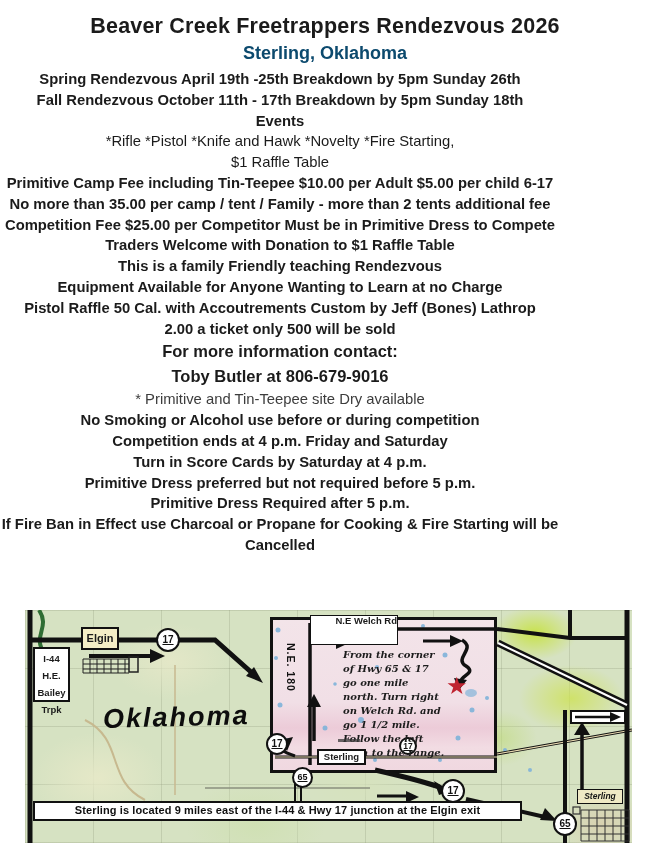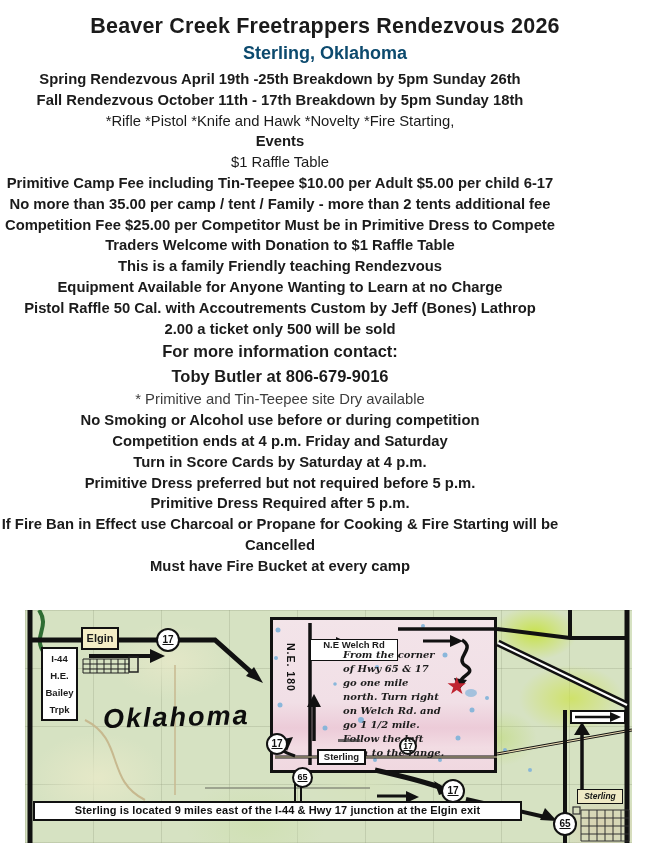--- a/index.html
+++ b/index.html
@@ -43,21 +43,21 @@
   .map *{box-sizing:border-box;}
   .map .abs{position:absolute;}
   .inset{
     left:245px;top:7px;width:227px;height:156px;border:3px solid #111;
     background:linear-gradient(180deg,#f3e4e9 0%,#f1dfe6 55%,#eccbd8 72%,#f2dce3 85%,#f0d8e0 100%);
     z-index:1;
   }
   .map svg{position:absolute;left:0;top:0;z-index:2;}
   .map .lbl{z-index:3;}
   .i44-box{
-    left:16px;top:37px;width:37px;height:74px;background:#fff;border:2px solid #111;
+    left:8px;top:37px;width:37px;height:55px;background:#fff;border:2px solid #111;
     font-size:9.5px;font-weight:700;text-align:center;line-height:17px;padding-top:1px;
   }
   .elgin-box{
     left:56px;top:17px;width:38px;height:23px;background:#f4eec6;border:2px solid #111;
     font-size:11px;font-weight:700;text-align:center;line-height:19px;
   }
   .shield{
     background:#fff;border:2px solid #111;border-radius:50%;
     font-size:10px;font-weight:700;text-align:center;color:#111;text-decoration:underline;
   }
@@ -65,22 +65,22 @@
   .s17d{left:241px;top:123px;width:22px;height:22px;line-height:18px;}
   .s17b{left:374px;top:127px;width:18px;height:18px;line-height:14px;font-size:8.5px;}
   .s65a{left:267px;top:157px;width:21px;height:21px;line-height:17px;font-size:9px;}
   .s17c{left:416px;top:169px;width:24px;height:24px;line-height:20px;}
   .s65b{left:528px;top:202px;width:24px;height:24px;line-height:20px;}
   .oklahoma{
     left:78px;top:92px;font-size:27px;font-weight:700;font-style:italic;
     letter-spacing:2px;color:#0d0d0d;transform:rotate(-1.5deg);
   }
   .welch-strip{
-    left:285px;top:29px;width:88px;height:22px;background:#fff;border:1.5px solid #111;
-    font-size:9.5px;font-weight:700;text-align:center;line-height:10px;
+    left:285px;top:5px;width:88px;height:30px;background:#fff;border:1.5px solid #111;
+    font-size:9.5px;font-weight:700;text-align:right;line-height:10px;
   }
   .ne180{
     left:258px;top:33px;width:14px;height:60px;
     writing-mode:vertical-rl;font-size:10.5px;font-weight:700;letter-spacing:1px;color:#111;
   }
   .directions{
     left:318px;top:38px;width:102px;height:74px;
     font-family:"DejaVu Serif",serif;font-style:italic;font-weight:700;
     font-size:10px;line-height:1.4;color:#1c1c1c;
   }
@@ -102,42 +102,41 @@
   }
 </style>
 </head>
 <body>
 
 <h1 class="page-title">Beaver Creek Freetrappers Rendezvous 2026</h1>
 <div class="page-subtitle">Sterling, Oklahoma</div>
 <div id="flyer-lines">
     <div class="line b">Spring Rendezvous April 19th -25th Breakdown by 5pm Sunday 26th</div>
     <div class="line b">Fall Rendezvous October 11th - 17th Breakdown by 5pm Sunday 18th</div>
+    <div class="line b">Events</div>
     <div class="line r">*Rifle *Pistol *Knife and Hawk *Novelty *Fire Starting,</div>
-    <div class="line b">Events</div>
     <div class="line r">$1 Raffle Table</div>
     <div class="line b">Primitive Camp Fee including Tin-Teepee $10.00 per Adult $5.00 per child 6-17</div>
     <div class="line b">No more than 35.00 per camp / tent / Family - more than 2 tents additional fee</div>
     <div class="line b">Competition Fee $25.00 per Competitor Must be in Primitive Dress to Compete</div>
     <div class="line b">Traders Welcome with Donation to $1 Raffle Table</div>
     <div class="line b">This is a family Friendly teaching Rendezvous</div>
     <div class="line b">Equipment Available for Anyone Wanting to Learn at no Charge</div>
     <div class="line b">Pistol Raffle 50 Cal. with Accoutrements Custom by Jeff (Bones) Lathrop</div>
     <div class="line b">2.00 a ticket only 500 will be sold</div>
     <div class="line big">For more information contact:</div>
     <div class="line big">Toby Butler at 806-679-9016</div>
     <div class="line dim">* Primitive and Tin-Teepee site Dry available</div>
     <div class="line b">No Smoking or Alcohol use before or during competition</div>
     <div class="line b">Competition ends at 4 p.m. Friday and Saturday</div>
     <div class="line b">Turn in Score Cards by Saturday at 4 p.m.</div>
     <div class="line b">Primitive Dress preferred but not required before 5 p.m.</div>
     <div class="line b">Primitive Dress Required after 5 p.m.</div>
     <div class="line b">If Fire Ban in Effect use Charcoal or Propane for Cooking &amp; Fire Starting will be</div>
     <div class="line b">Cancelled</div>
-    <div class="line b">Must have Fire Bucket at every camp</div>
   </div>
 
 <div class="map">
 
   <div class="abs inset"></div>
 
   <svg width="607" height="233" viewBox="0 0 607 233">
 
     <path d="M60,110 C100,130 80,170 120,190" stroke="#c7b98f" stroke-width="2" fill="none"></path>
     <path d="M150,55 V185" stroke="#c7b98f" stroke-width="1.5" fill="none"></path>

